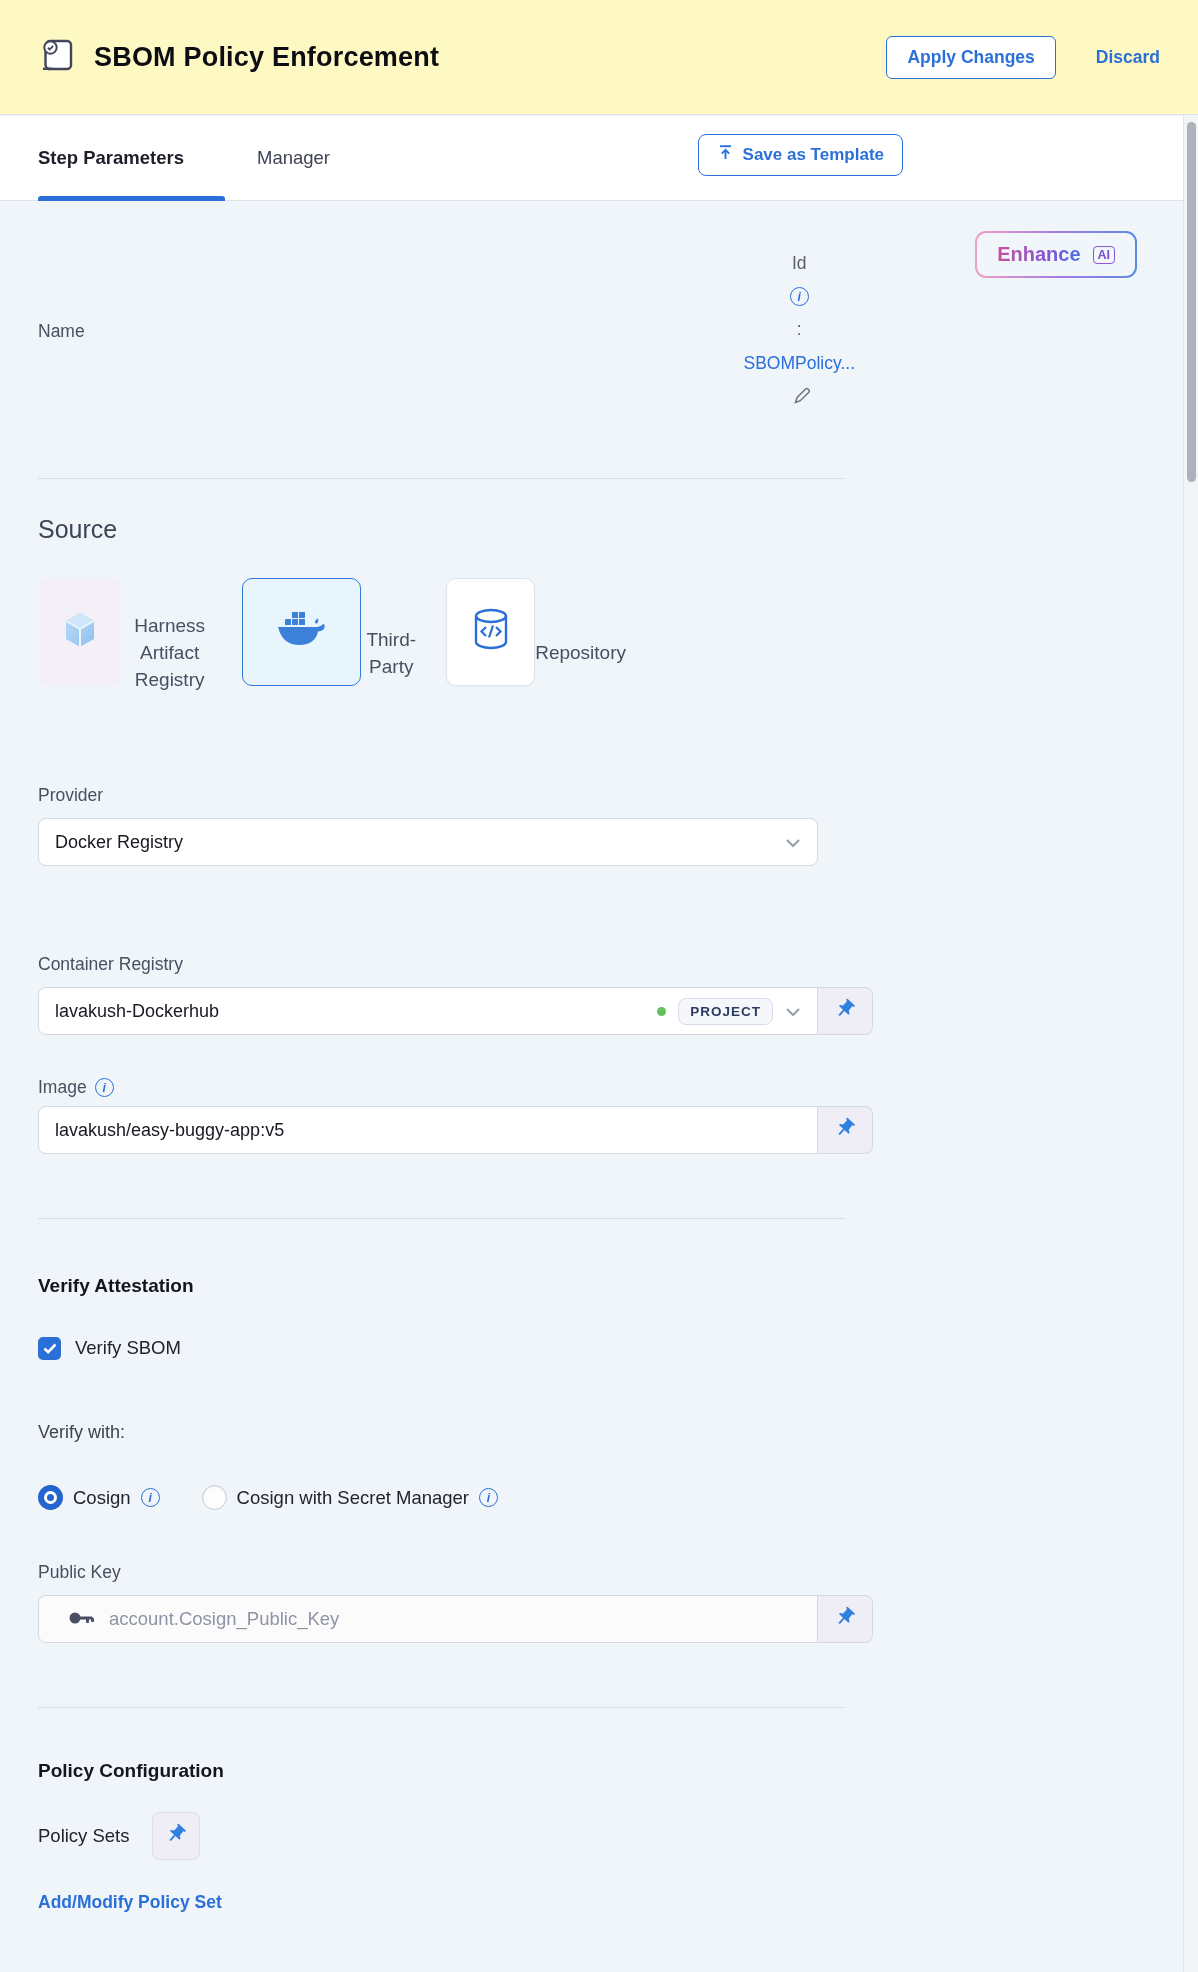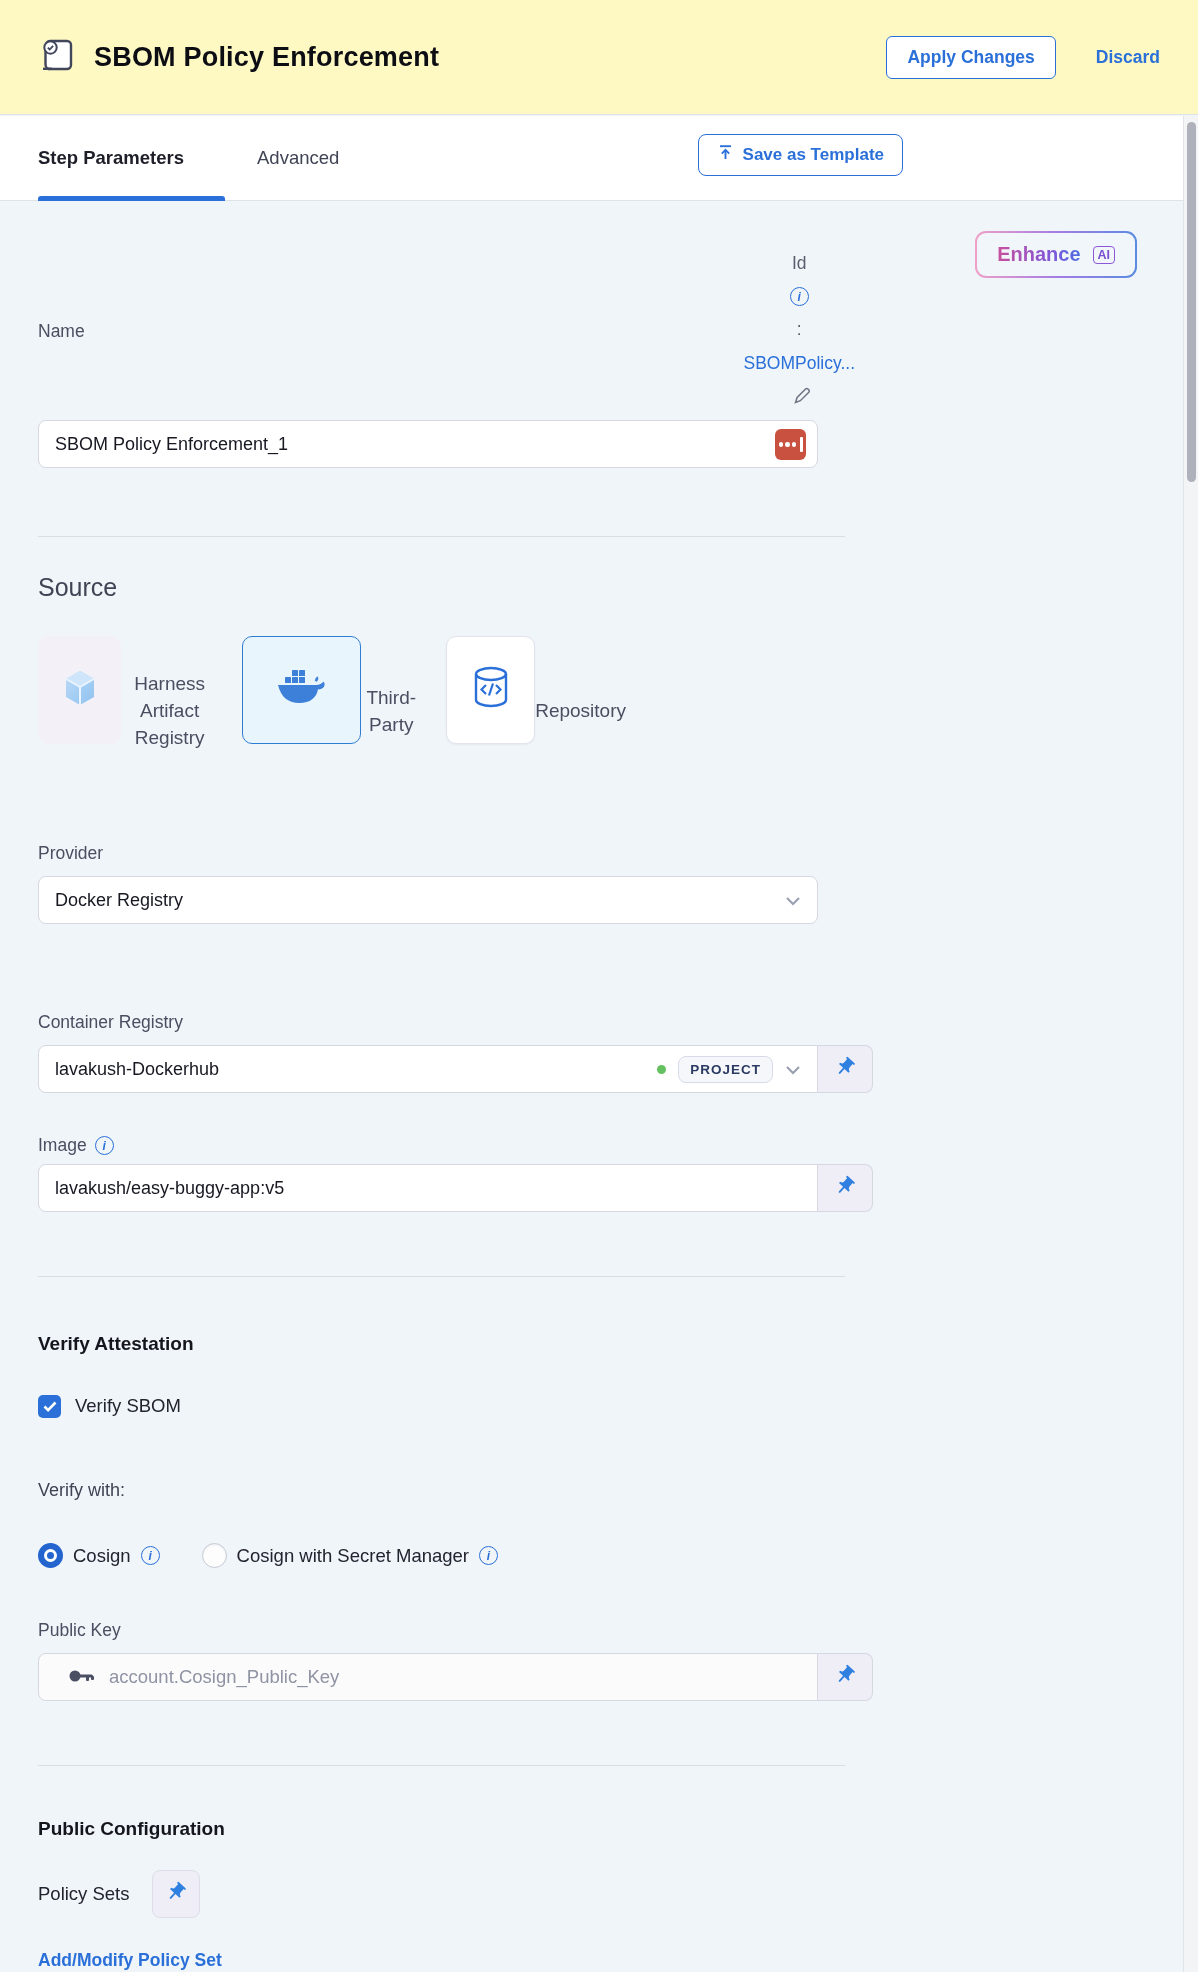--- a/index.html
+++ b/index.html
@@ -157,21 +157,21 @@
   </span>
   <span class="header-title">SBOM Policy Enforcement</span>
   <div class="hdr-actions">
     <button class="btn-outline-blue">Apply Changes</button>
     <span class="link-blue">Discard</span>
   </div>
 </div>
 
 <div class="tabbar">
   <div class="tab tab-step">Step Parameters</div>
-  <div class="tab tab-advanced">Advanced</div>
+  <div class="tab tab-advanced">Manager</div>
   <div class="tab-underline"></div>
   <button class="btn-outline-blue btn-save-template">
     <span>
       <svg width="17" height="17" viewBox="0 0 17 17" fill="none" stroke="#2a70d8" stroke-width="1.9">
         <path d="M3 2.2 h11"></path>
           <path d="M8.5 15 V6"></path>
           <path d="M4.8 9.6 L8.5 5.9 l3.7 3.7"></path>
       </svg>
     </span>
     <span>Save as Template</span>
@@ -193,29 +193,20 @@
       <span>Id</span>
       <span class="info-icon">i</span>
       <span>:</span>
       <span class="id-value">SBOMPolicy...</span>
       <span style="margin-left:6px">
         <svg width="18" height="18" viewBox="0 0 18 18" fill="none" stroke="#6f7383" stroke-width="1.5">
           <path d="M2.5 15.5 l1.6-5 L12.6 2 a1.6 1.6 0 0 1 2.3 0 l.9.9 a1.6 1.6 0 0 1 0 2.3 L7.3 13.7 z"></path>
         </svg>
       </span>
     </span>
-  </div>
-  <div class="text-input field-w">
-    <input value="SBOM Policy Enforcement_1" style="">
-    <div class="multitype-btn">
-      <span class="dot"></span>
-        <span class="dot"></span>
-        <span class="dot"></span>
-        <span class="bar"></span>
-    </div>
   </div>
 
   <div class="divider d1"></div>
 
   <div class="source-label">Source</div>
   <div class="cards-row">
     <div class="card-col">
       <div class="card card-disabled">
         <span>
           <svg width="46" height="46" viewBox="0 0 46 46" fill="none">
@@ -359,21 +350,21 @@
       <span>
         <svg width="22" height="22" viewBox="0 0 24 24" fill="#2f80e0" style="transform:rotate(42deg)">
           <path d="M16 9 V4 h1 a1 1 0 0 0 0-2 H7 a1 1 0 0 0 0 2 h1 v5 c0 1.66-1.34 3-3 3 v2 h5.97 v7 l1 1 1-1 v-7 H19 v-2 c-1.66 0-3-1.34-3-3 z"></path>
         </svg>
       </span>
     </div>
   </div>
 
   <div class="divider d3"></div>
 
-  <div class="section-heading pc-heading">Public Configuration</div>
+  <div class="section-heading pc-heading">Policy Configuration</div>
   <div class="policy-sets-row">
     <span class="check-label">Policy Sets</span>
     <div class="pin-square">
       <span>
         <svg width="22" height="22" viewBox="0 0 24 24" fill="#2f80e0" style="transform:rotate(42deg)">
           <path d="M16 9 V4 h1 a1 1 0 0 0 0-2 H7 a1 1 0 0 0 0 2 h1 v5 c0 1.66-1.34 3-3 3 v2 h5.97 v7 l1 1 1-1 v-7 H19 v-2 c-1.66 0-3-1.34-3-3 z"></path>
         </svg>
       </span>
     </div>
   </div>

